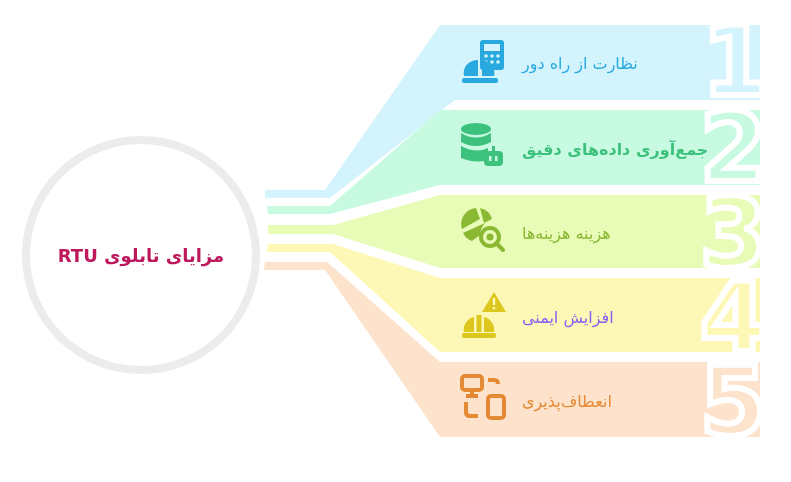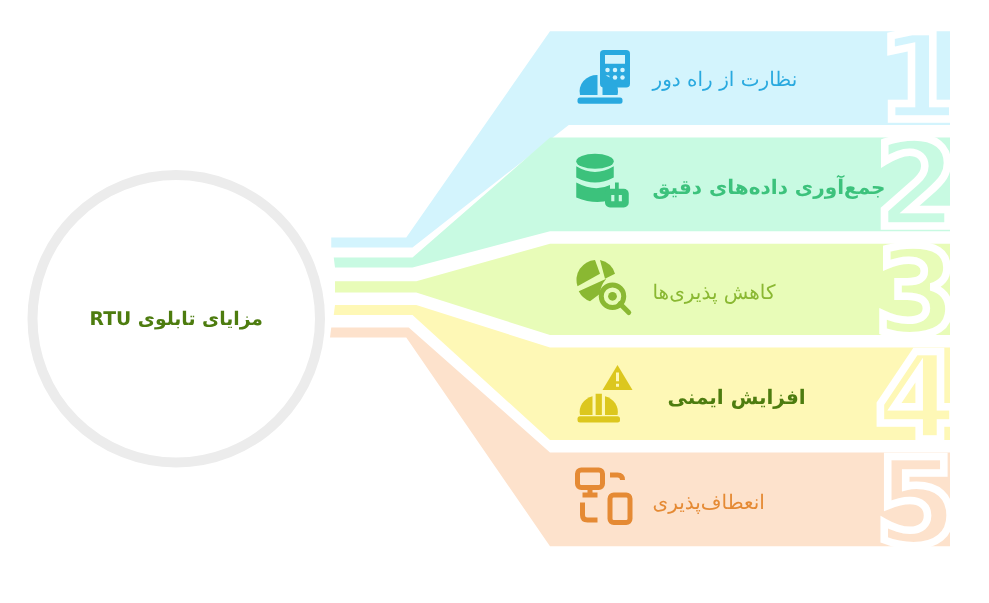--- a/index.html
+++ b/index.html
@@ -1,19 +1,19 @@
 <!DOCTYPE html>
 <html><head>
 <meta charset="utf-8">
 <style>
   html, body { margin:0; padding:0; background:#ffffff; }
   body { width:791px; height:482px; position:relative; overflow:hidden; font-family:"DejaVu Sans", sans-serif; }
   #diagram { position:absolute; left:0; top:0; width:791px; height:482px; }
   .hub-circle { position:absolute; left:22px; top:136px; width:222px; height:222px; border-radius:50%; border:8px solid #ececec; background:#fff; }
-  .hub-title { position:absolute; left:22px; top:136px; width:238px; height:238px; display:flex; align-items:center; justify-content:center; font-weight:bold; font-size:15px; color:#4d7c0f; direction:rtl; }
+  .hub-title { position:absolute; left:22px; top:136px; width:238px; height:238px; display:flex; align-items:center; justify-content:center; font-weight:bold; font-size:18px; color:#be185d; direction:rtl; }
   .label { position:absolute; font-size:16px; direction:rtl; white-space:nowrap; }
   .icon { position:absolute; width:50px; height:50px; }
   .num { position:absolute; font-family:"DejaVu Sans", sans-serif; font-weight:bold; font-size:96px; line-height:1; color:transparent; -webkit-text-stroke:6px #ffffff; }
 </style>
 </head>
 <body>
 
 <svg id="diagram" viewBox="0 0 791 482" xmlns="http://www.w3.org/2000/svg">
 
   <polygon fill="#d3f4fd" points="265,190 325,190 440,25 760,25 760,100 455,100 330,198 265,198"></polygon>
@@ -68,34 +68,34 @@
 
 <div>
   <svg class="icon" viewBox="0 0 50 50" style="left:458px;top:205px;">
     <path d="M18,3 A16,16 0 0 0 4,24 L22,14 Z" fill="#8ab832"></path>
     <path d="M22,3 A16,16 0 0 1 34,14 L26,18 Z" fill="#8ab832"></path>
     <path d="M5,28 L27,18 Q22,24 22,30 L14,36 A16,16 0 0 1 5,28 Z" fill="#8ab832"></path>
     <circle cx="32" cy="32" r="9" fill="none" stroke="#8ab832" stroke-width="4"></circle>
     <circle cx="32" cy="32" r="3.5" fill="#8ab832"></circle>
     <line x1="38" y1="38" x2="45" y2="45" stroke="#8ab832" stroke-width="4" stroke-linecap="round"></line>
   </svg>
-  <div class="label" style="left:522px;top:224px;color:#8ab832;">کاهش پذیری‌ها</div>
+  <div class="label" style="left:522px;top:224px;color:#8ab832;">هزینه هزینه‌ها</div>
 </div>
 
 <div>
   <svg class="icon" viewBox="0 0 50 50" style="left:458px;top:290px;">
     <path d="M36,2 L48,22 L24,22 Z" fill="#dcc71e"></path>
     <rect x="34.8" y="8" width="2.4" height="7" fill="#fef8b6"></rect>
     <rect x="34.8" y="17" width="2.4" height="2.4" fill="#fef8b6"></rect>
     <path d="M6,42 A14,13 0 0 1 16,27 L16,42 Z" fill="#dcc71e"></path>
     <rect x="18.5" y="25" width="5" height="17" fill="#dcc71e"></rect>
     <path d="M26,27 A14,13 0 0 1 36,42 L26,42 Z" fill="#dcc71e"></path>
     <rect x="4" y="43" width="34" height="5" rx="2" fill="#dcc71e"></rect>
   </svg>
-  <div class="label" style="left:534px;top:308px;color:#4d7c0f;font-weight:bold;">افزایش ایمنی</div>
+  <div class="label" style="left:522px;top:308px;color:#8b5cf6;">افزایش ایمنی</div>
 </div>
 
 <div>
   <svg class="icon" viewBox="0 0 50 50" style="left:458px;top:372px;">
     <rect x="4" y="4" width="20" height="14" rx="3" fill="none" stroke="#e58a34" stroke-width="4"></rect>
     <line x1="14" y1="18" x2="14" y2="24" stroke="#e58a34" stroke-width="4"></line>
     <line x1="8" y1="24" x2="20" y2="24" stroke="#e58a34" stroke-width="4"></line>
     <path d="M30,8 L36,8 Q40,8 40,12" fill="none" stroke="#e58a34" stroke-width="4"></path>
     <path d="M8,30 L8,40 Q8,44 12,44 L20,44" fill="none" stroke="#e58a34" stroke-width="4"></path>
     <rect x="30" y="24" width="16" height="22" rx="3" fill="none" stroke="#e58a34" stroke-width="4"></rect>

